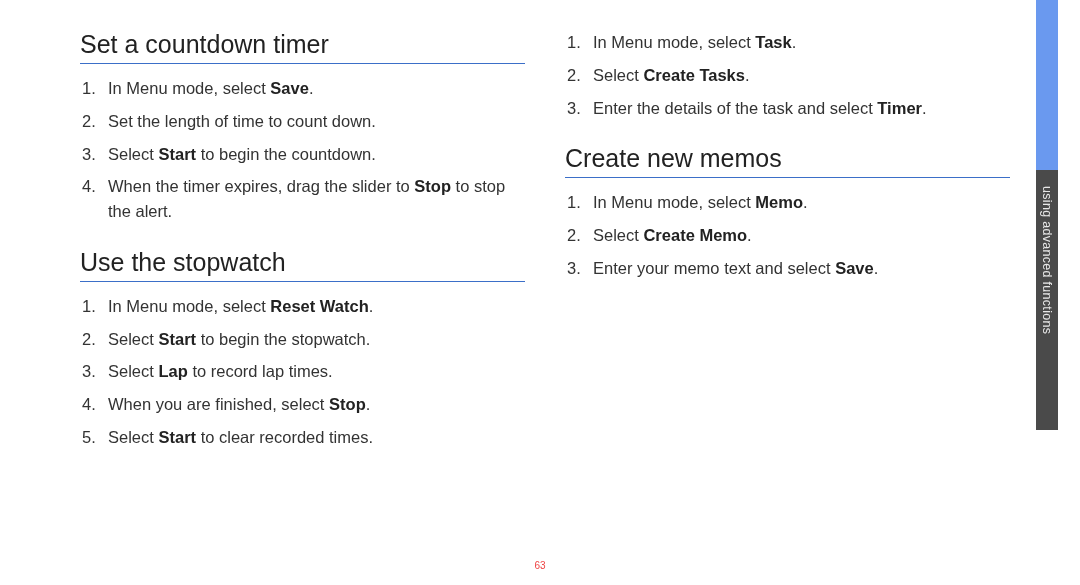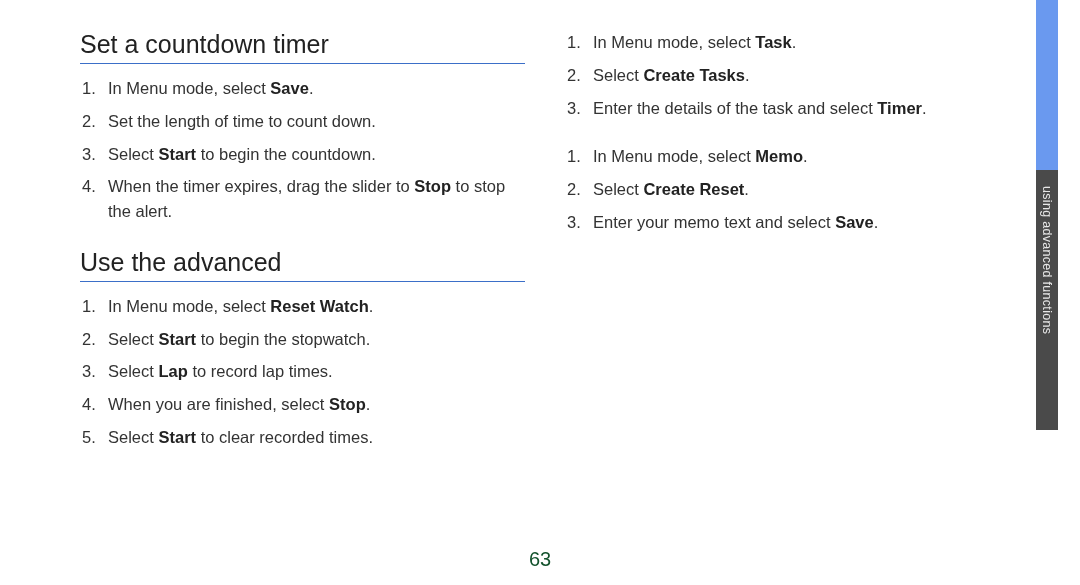--- a/index.html
+++ b/index.html
@@ -77,63 +77,64 @@
     display: flex;
     align-items: center;
     justify-content: flex-start;
     padding-top: 16px;
   }
   .page-number {
     position: absolute;
     bottom: 14px;
     left: 50%;
     transform: translateX(-50%);
-    font-size: 20px;
-    color: #14532d;
+    font-size: 10px;
+    color: #ef4444;
   }
 </style>
 </head>
 <body>
 
 <div class="page">
 
   <div class="col">
     <div class="section">
       <h2 class="section-title">Set a countdown timer</h2>
       <ol>
           <li>In Menu mode, select <b>Save</b>.</li>
           <li>Set the length of time to count down.</li>
           <li>Select <b>Start</b> to begin the countdown.</li>
           <li>When the timer expires, drag the slider to <b>Stop</b> to stop the alert.</li>
         </ol>
     </div>
     <div class="section">
-      <h2 class="section-title">Use the advanced</h2>
+      <h2 class="section-title">Use the stopwatch</h2>
       <ol>
           <li>In Menu mode, select <b>Reset Watch</b>.</li>
           <li>Select <b>Start</b> to begin the stopwatch.</li>
           <li>Select <b>Lap</b> to record lap times.</li>
           <li>When you are finished, select <b>Stop</b>.</li>
           <li>Select <b>Start</b> to clear recorded times.</li>
         </ol>
     </div>
   </div>
 
   <div class="col">
     <div class="section">
       <ol>
           <li>In Menu mode, select <b>Task</b>.</li>
           <li>Select <b>Create Tasks</b>.</li>
           <li>Enter the details of the task and select <b>Timer</b>.</li>
         </ol>
     </div>
     <div class="section">
+      <h2 class="section-title">Create new memos</h2>
       <ol>
           <li>In Menu mode, select <b>Memo</b>.</li>
-          <li>Select <b>Create Reset</b>.</li>
+          <li>Select <b>Create Memo</b>.</li>
           <li>Enter your memo text and select <b>Save</b>.</li>
         </ol>
     </div>
   </div>
 
   <div class="side-tab">
     <div class="tab-blue"></div>
     <div class="tab-dark">using advanced functions</div>
   </div>
 

